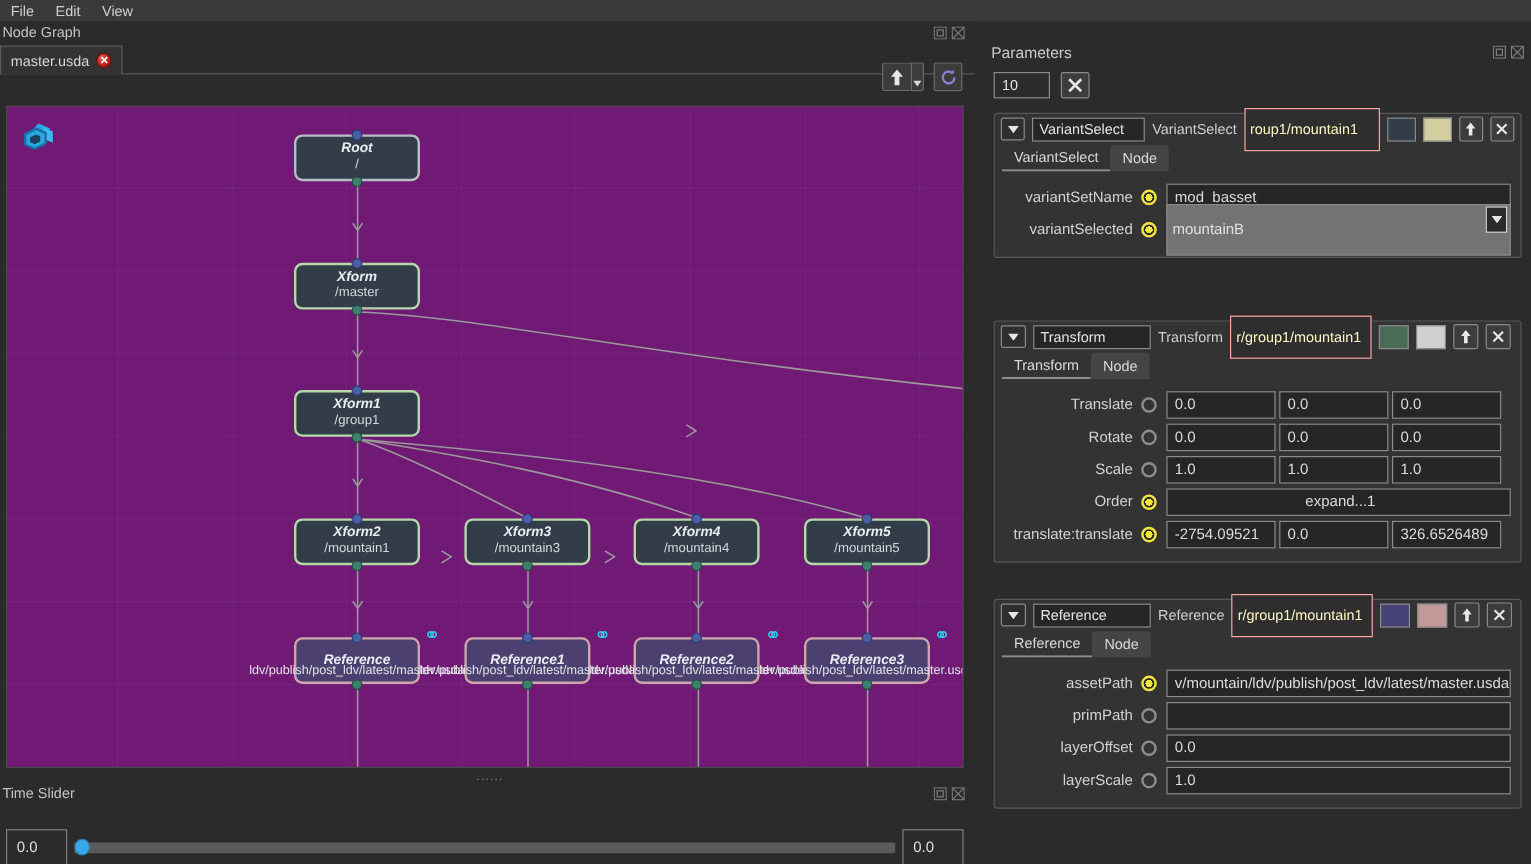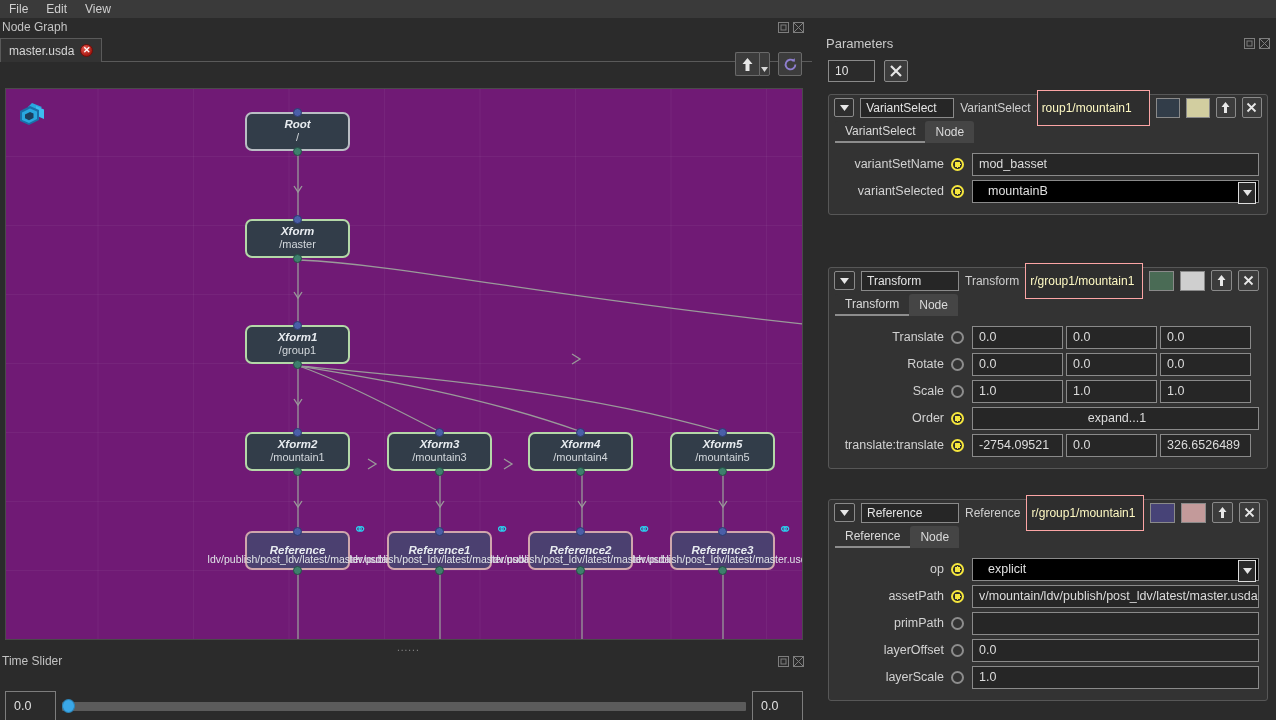--- a/index.html
+++ b/index.html
@@ -170,22 +170,22 @@
   .knob.on { border-color:#f5e63d; background:
       radial-gradient(circle, #f5e63d 0 3px, #2b2b2b 3px 5px, #f5e63d 5px 6.5px, transparent 6.5px); }
   .fld {
     height:23px; background:#262626; border:1px solid #8a8a8a;
     display:flex; align-items:center; padding-left:6px;
     font-size:12.5px; color:#dcdcdc; overflow:hidden; white-space:nowrap;
   }
   .fld.tri { width:91px; margin-right:3px; }
   .fld.wide { flex:1; }
   .fld.center { justify-content:center; padding-left:3px; }
-  .combo { position:relative; flex:1; height:23px; background:#000000; border:1px solid #8a8a8a;
-           display:flex; align-items:center; padding-left:15px; font-size:12.5px; color:#e0e0e0; cursor:pointer; }
+  .combo { position:relative; flex:1; height:43px; background:#737373; border:1px solid #8a8a8a;
+           display:flex; align-items:center; padding-left:4px; font-size:12.5px; color:#e0e0e0; cursor:pointer; }
   .combo .arrow {
     position:absolute; right:2px; top:1px; width:18px; height:22px; background:#2b2b2b;
     border:1px solid #dcdcdc; display:flex; align-items:center; justify-content:center;
   }
   .gbody { padding:6px 0 8px 0; }
 </style>
 </head>
 <body>
 
 <div id="app">
@@ -555,32 +555,20 @@
                 <path d="M1.5 1.5 L9.5 9.5 M9.5 1.5 L1.5 9.5" stroke="#e8e8e8" stroke-width="1.8" fill="none"></path>
               </svg>
             </div>
           </div>
           <div class="tabrow">
             <div class="ptab active">Reference</div>
             <div class="ptab inactive">Node</div>
           </div>
           <div class="gbody">
             <div class="prow">
-              <span class="plabel">op</span>
-              <span class="knob on"></span>
-              <div class="combo">
-                <span>explicit</span>
-                <span class="arrow">
-                  <svg width="9" height="6" viewBox="0 0 9 6">
-                    <path d="M0 0 L9 0 L4.5 6 Z" fill="#e6e6e6"></path>
-                  </svg>
-                </span>
-              </div>
-            </div>
-            <div class="prow">
               <span class="plabel">assetPath</span>
               <span class="knob on"></span>
               <div class="fld wide">v/mountain/ldv/publish/post_ldv/latest/master.usda</div>
             </div>
             <div class="prow">
               <span class="plabel">primPath</span>
               <span class="knob "></span>
               <div class="fld wide"></div>
             </div>
             <div class="prow">

